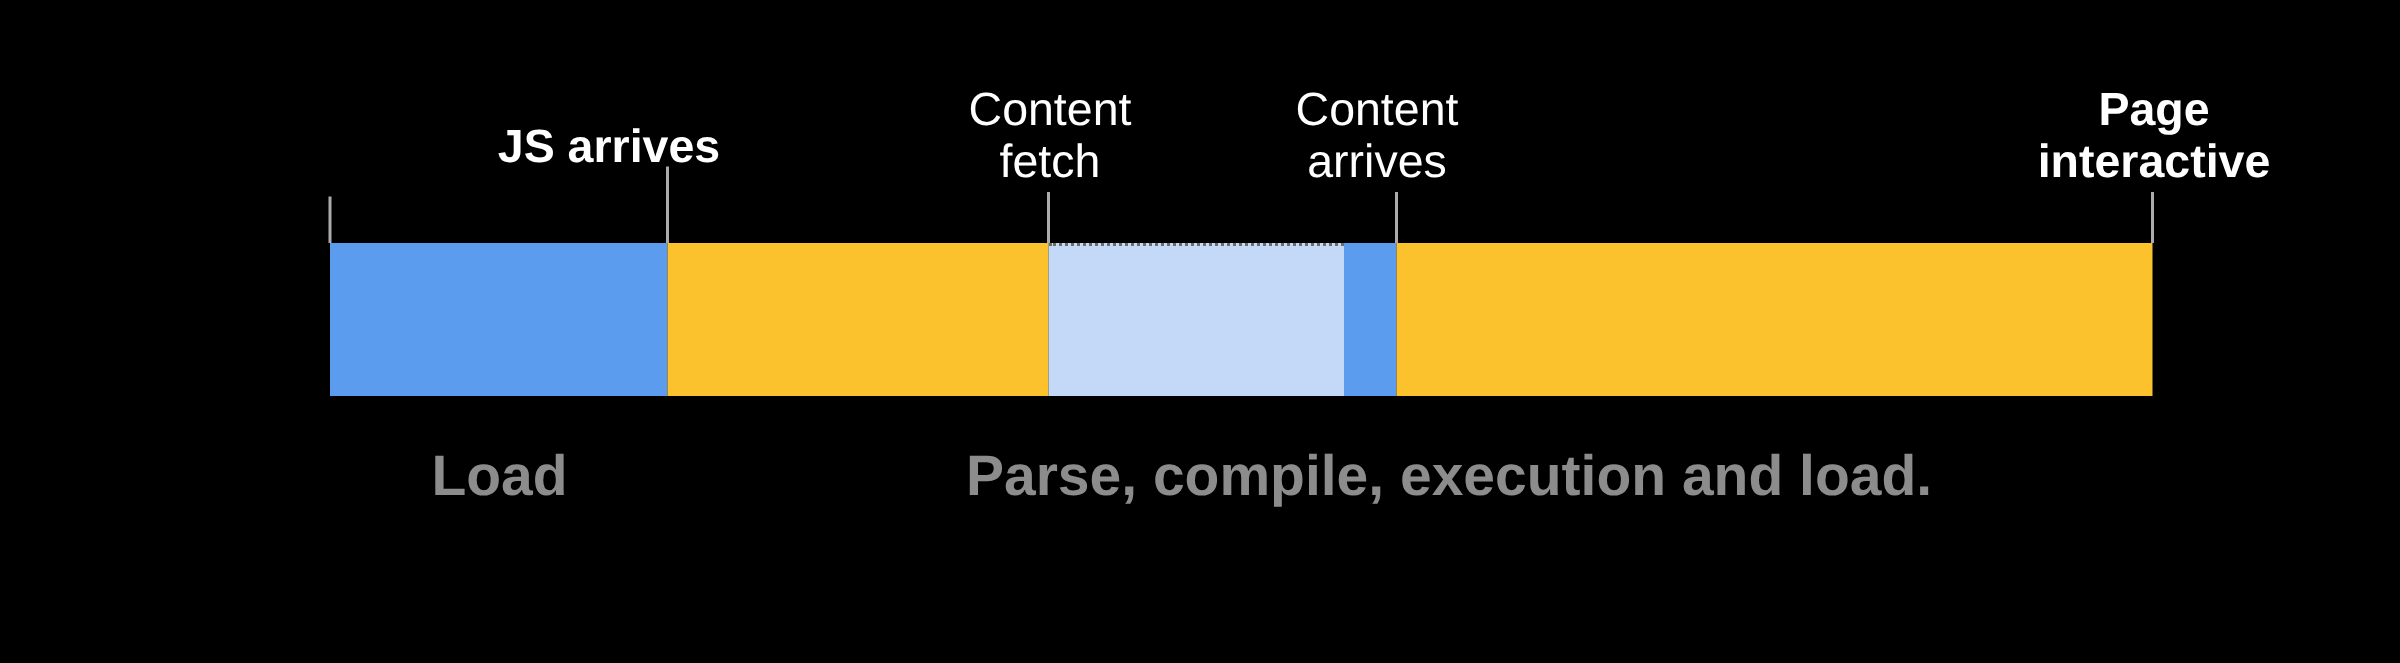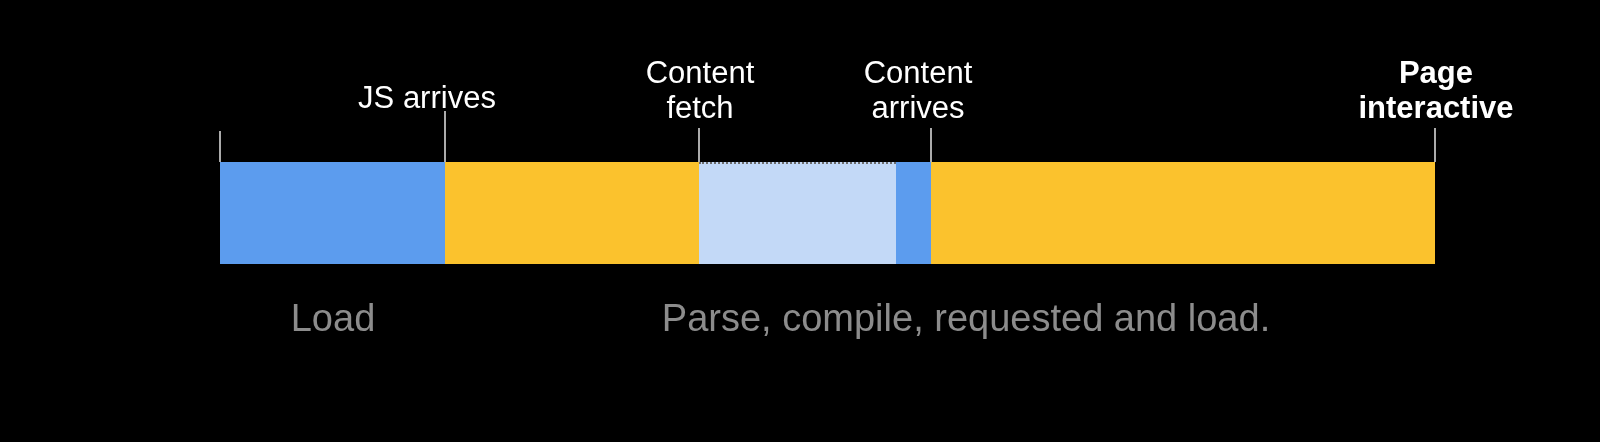--- a/index.html
+++ b/index.html
@@ -44,28 +44,29 @@
   .seg-blue-2   { width: 35px;  background: #5c9cee; }
   .seg-yellow-2 { width: 504px; background: #fbc22d; }
   .phase-label {
     position: absolute;
     top: 296px;
     transform: translateX(-50%);
     color: #8c8c8c;
     font-size: 38px;
     line-height: 44px;
     white-space: nowrap;
+    font-weight: bold;
   }
 </style>
 </head>
 <body>
 
 <div class="stage">
 
-  <div class="event-label" style="left:427px;  top:80px;">JS arrives</div>
+  <div class="event-label" style="left:406px;  top:80px;font-weight:bold;">JS arrives</div>
   <div class="event-label" style="left:700px;  top:55px;">Content
 fetch</div>
   <div class="event-label" style="left:918px;  top:55px;">Content
 arrives</div>
   <div class="event-label" style="left:1436px; top:55px;font-weight:bold;">Page
 interactive</div>
 
   <div class="tick" style="left:219px;  top:131px; height:31px;"></div>
   <div class="tick" style="left:444px;  top:111px; height:51px;"></div>
   <div class="tick" style="left:698px;  top:128px; height:34px;"></div>
@@ -74,15 +75,15 @@
 
   <div class="bar">
     <div class="segment seg-blue-1"></div>
     <div class="segment seg-yellow-1"></div>
     <div class="segment seg-light"></div>
     <div class="segment seg-blue-2"></div>
     <div class="segment seg-yellow-2"></div>
   </div>
 
   <div class="phase-label" style="left:333px;">Load</div>
-  <div class="phase-label" style="left:966px;">Parse, compile, requested and load.</div>
+  <div class="phase-label" style="left:966px;">Parse, compile, execution and load.</div>
 
 </div>
 
 </body></html>

